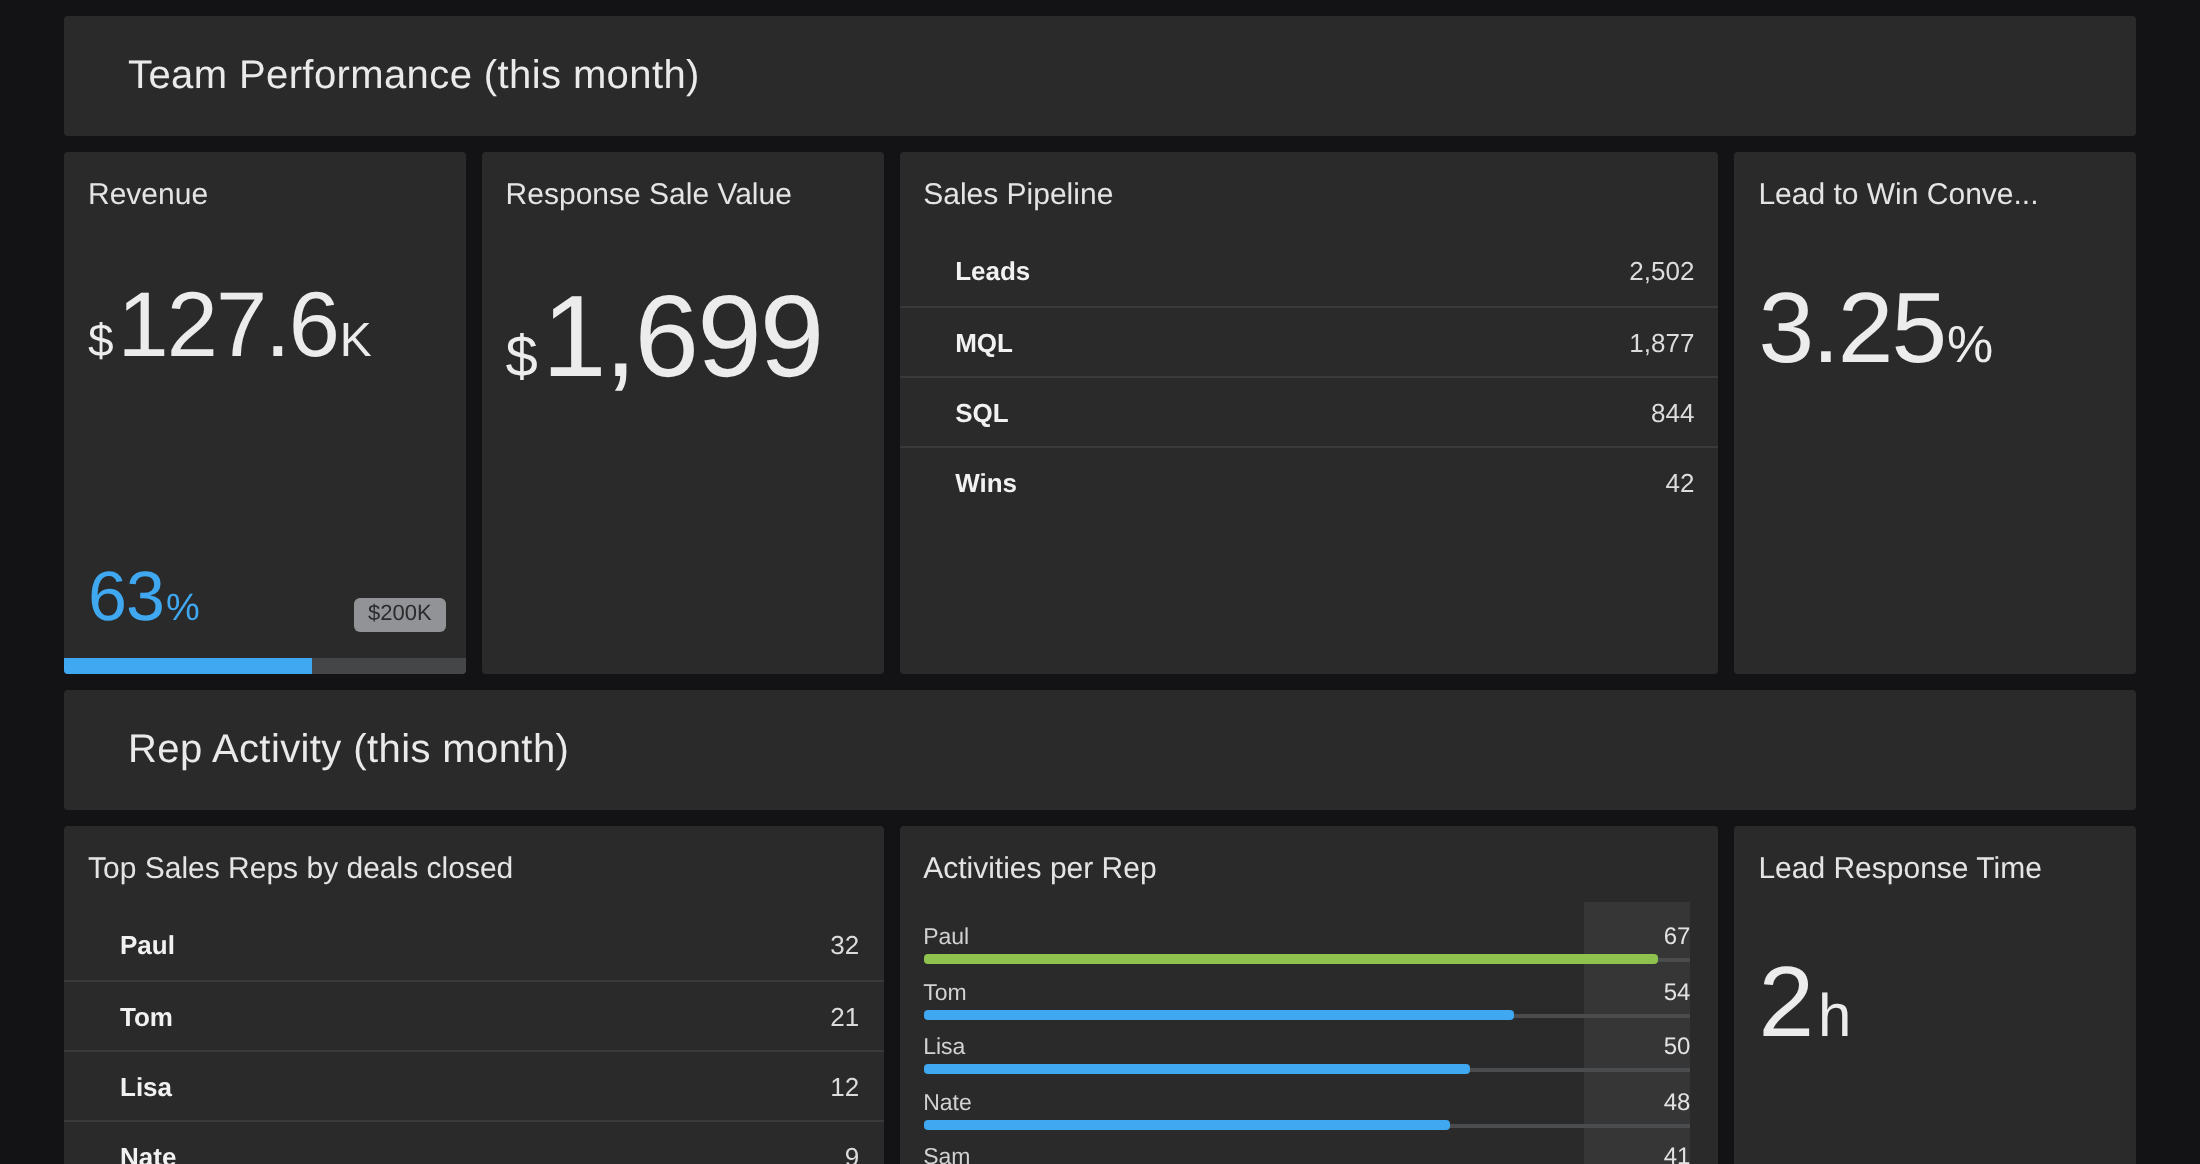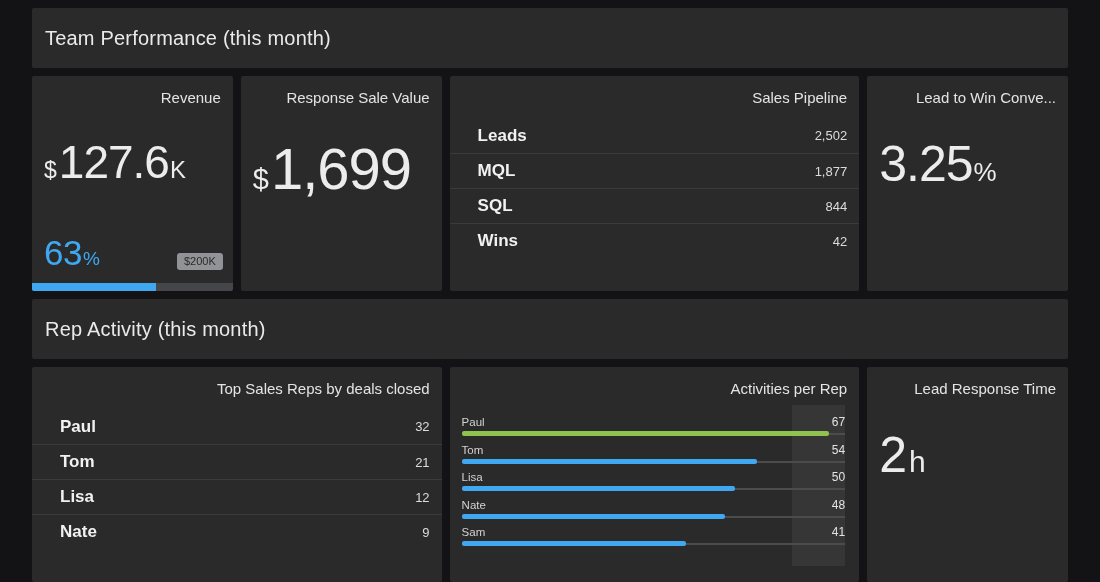--- a/index.html
+++ b/index.html
@@ -7,28 +7,28 @@
   body {
     background:#131315;
     font-family:"Liberation Sans","DejaVu Sans",sans-serif;
     color:#e8e8e9;
     -webkit-font-smoothing:antialiased;
   }
   .dashboard { padding:8px 32px 0 32px; }
 
   .section-header {
     height:60px; background:#2a2a2b; border-radius:2px;
-    display:flex; align-items:center; padding-left:13px;
+    display:flex; align-items:center; padding-left:32px;
     margin-bottom:8px;
   }
   .section-title { font-size:20px; color:#eaeaeb; letter-spacing:0.2px; }
 
   .grid {
     display:grid; grid-template-columns:repeat(5,1fr); gap:8px;
-    height:215px; margin-bottom:8px;text-align:right;
+    height:261px; margin-bottom:8px;
   }
   .card {
     background:#2a2a2b; border-radius:2px; position:relative; overflow:hidden;
   }
   .span2 { grid-column:span 2; }
 
   .card-title {
     padding:12px 12px 0 12px; font-size:15px; color:#e4e4e5;
     white-space:nowrap; overflow:hidden; line-height:19px;
   }
@@ -64,21 +64,21 @@
   .progress { position:absolute; left:0; right:0; bottom:0; height:8px; background:#454648; }
   .progress-fill { height:100%; background:#3fa8f1; }
 
   
   .kpi-table { margin-top:11px; }
   .kpi-row {
     height:35px; display:flex; align-items:center; justify-content:space-between;
     padding:0 12px 0 28px;
   }
   .kpi-row + .kpi-row { border-top:1px solid #3a3a3c; }
-  .kpi-row .label { font-size:17px; font-weight:700; color:#f1f1f2; }
+  .kpi-row .label { font-size:13px; font-weight:700; color:#f1f1f2; }
   .kpi-row .value { font-size:13px; color:#dcdcdd; }
 
   
   .chart-band {
     position:absolute; top:38px; bottom:16px; right:14px; width:53px;
     background:rgba(255,255,255,0.06);
   }
   .chart-rows { position:absolute; top:48px; left:12px; right:14px; }
   .bar-group { height:27.6px; }
   .bar-head { display:flex; justify-content:space-between; align-items:baseline; }

